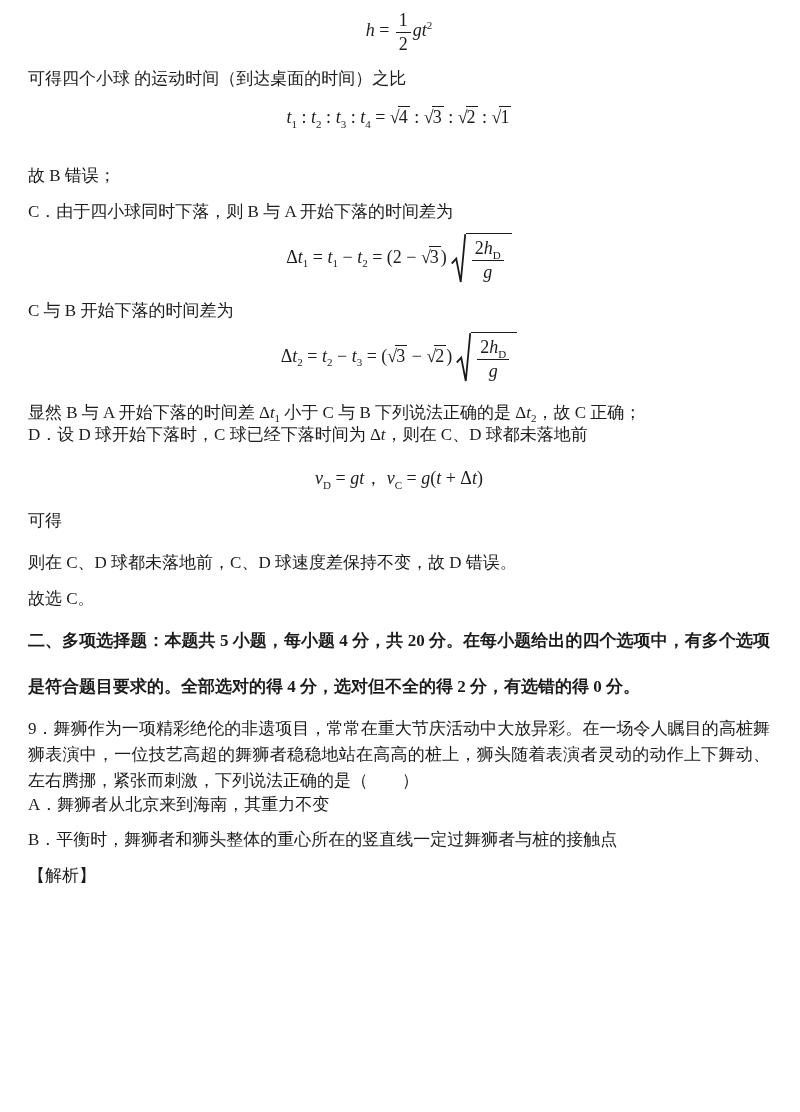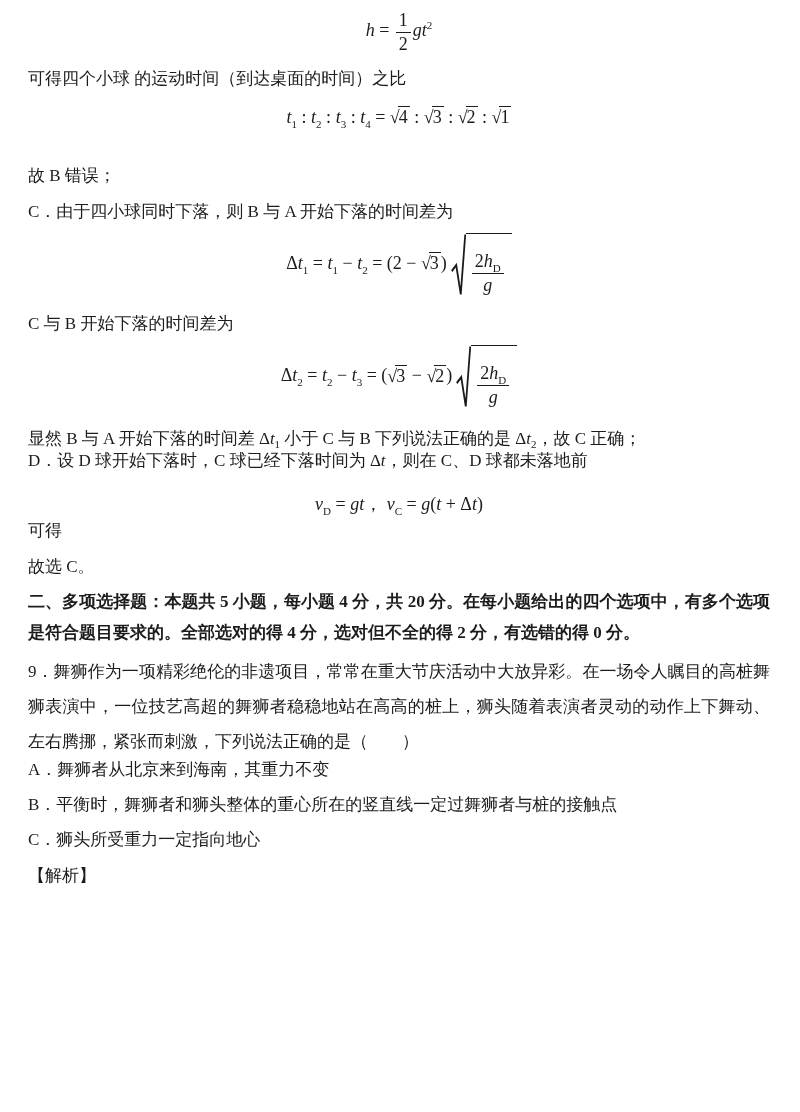--- a/index.html
+++ b/index.html
@@ -7,35 +7,35 @@
   body {
     width: 800px; height: 1112px; overflow: hidden;
     color: #1c1c1c;
     font-family: "Liberation Serif", "DejaVu Serif", serif;
     font-size: 17px;
   }
   .page { padding: 8px 30px 0 28px; }
   .tline { line-height: 22px; margin: 0; }
   .just { text-align: justify; }
   .bold { font-weight: bold; }
-  .lh38 { line-height: 31px; }
-  .lh35 { line-height: 35px; }
+  .lh38 { line-height: 46px; }
+  .lh35 { line-height: 26px; }
   .formula { text-align: center; font-size: 18px; }
   .it { font-style: italic; }
   sub { font-size: 11px; line-height: 0; }
   sup { font-size: 11px; line-height: 0; }
   .frac { display: inline-block; vertical-align: middle; text-align: center; line-height: 1.15; padding: 0 2px; }
   .fnum { display: block; border-bottom: 1px solid #1c1c1c; padding: 0 3px 1px 3px; }
   .fden { display: block; padding-top: 1px; }
   .sqrt { display: inline-block; white-space: nowrap; }
   .radch { letter-spacing: -2px; }
   .srad { border-top: 1px solid #1c1c1c; display: inline-block; line-height: 1.2; padding: 0 2px 0 1px; }
   .bigsqrt { display: inline-block; position: relative; padding-left: 15px; vertical-align: middle; margin-left: 4px; }
   .radsvg { position: absolute; left: 0; top: 0; width: 15px; height: 100%; }
-  .bigbar { display: inline-block; border-top: 1.6px solid #1c1c1c; padding: 17px 6px 2px 4px; }
+  .bigbar { display: inline-block; border-top: 1.6px solid #1c1c1c; padding: 4px 6px 2px 4px; }
 </style>
 </head>
 <body>
 
 <div class="page">
 
   <div class="formula" style="margin-top:2px">
     <span class="it">h</span>
     <span>=</span>
     <span class="frac"><span class="fnum">1</span><span class="fden">2</span></span><span class="it">gt</span><sup>2</sup>
@@ -102,30 +102,30 @@
     <span class="it">v</span><sub>D</sub>
     <span>=</span>
     <span class="it">gt</span><span>，</span>
     <span class="it">v</span><sub>C</sub>
     <span>=</span>
     <span class="it">g</span><span>(</span><span class="it">t</span>
     <span>+</span>
     <span>Δ</span><span class="it">t</span><span>)</span>
   </div>
 
-  <p class="tline" style="margin-top:4px">可得</p>
+  <p class="tline" style="margin-top:20px">可得</p>
 
 
+  <p class="tline" style="margin-top:20px">则在 C、D 球都未落地前，C、D 球速度差保持不变，故 D 错误。</p>
 
   <p class="tline" style="margin-top:14px">故选 C。</p>
 
   <p class="tline just bold lh38" style="margin-top:8px">二、多项选择题：本题共 5 小题，每小题 4 分，共 20 分。在每小题给出的四个选项中，有多个选项是符合题目要求的。全部选对的得 4 分，选对但不全的得 2 分，有选错的得 0 分。</p>
 
   <p class="tline just lh35" style="margin-top:6px">9．舞狮作为一项精彩绝伦的非遗项目，常常在重大节庆活动中大放异彩。在一场令人瞩目的高桩舞狮表演中，一位技艺高超的舞狮者稳稳地站在高高的桩上，狮头随着表演者灵动的动作上下舞动、左右腾挪，紧张而刺激，下列说法正确的是（　　）</p>
 
   <p class="tline" style="margin-top:0">A．舞狮者从北京来到海南，其重力不变</p>
   <p class="tline" style="margin-top:13px">B．平衡时，舞狮者和狮头整体的重心所在的竖直线一定过舞狮者与桩的接触点</p>
-  <p class="tline" style="margin-top:13px">C．狮头所受重力一定指向地心</p>
 
 
   <p class="tline" style="margin-top:14px"><span>【解析】</span></p>
 
 </div>
 
 </body></html>

